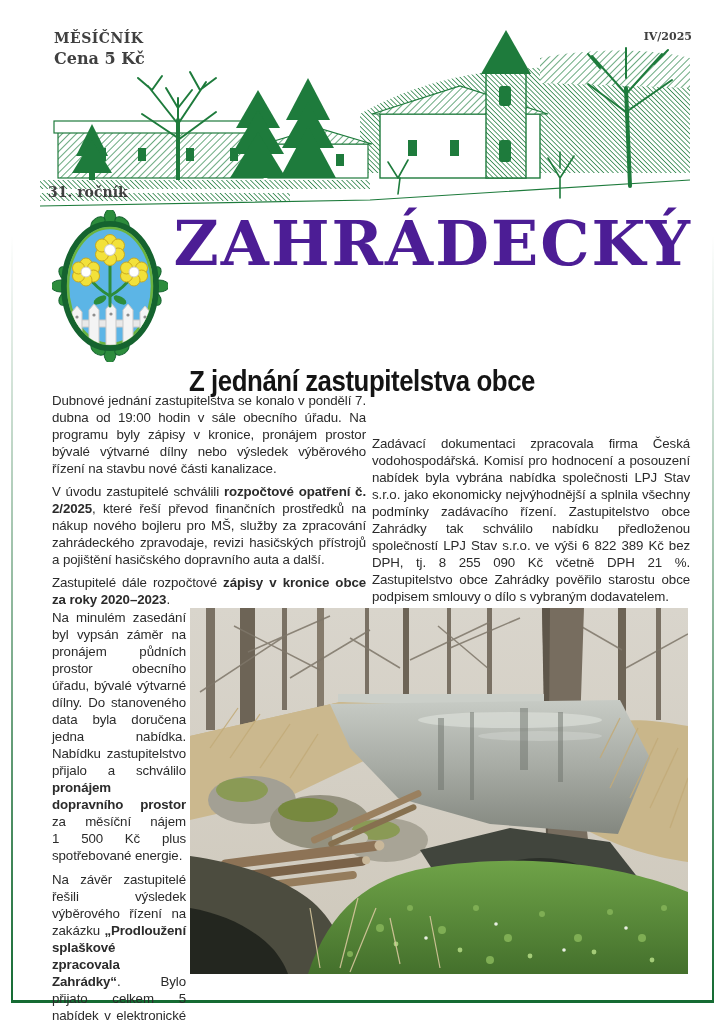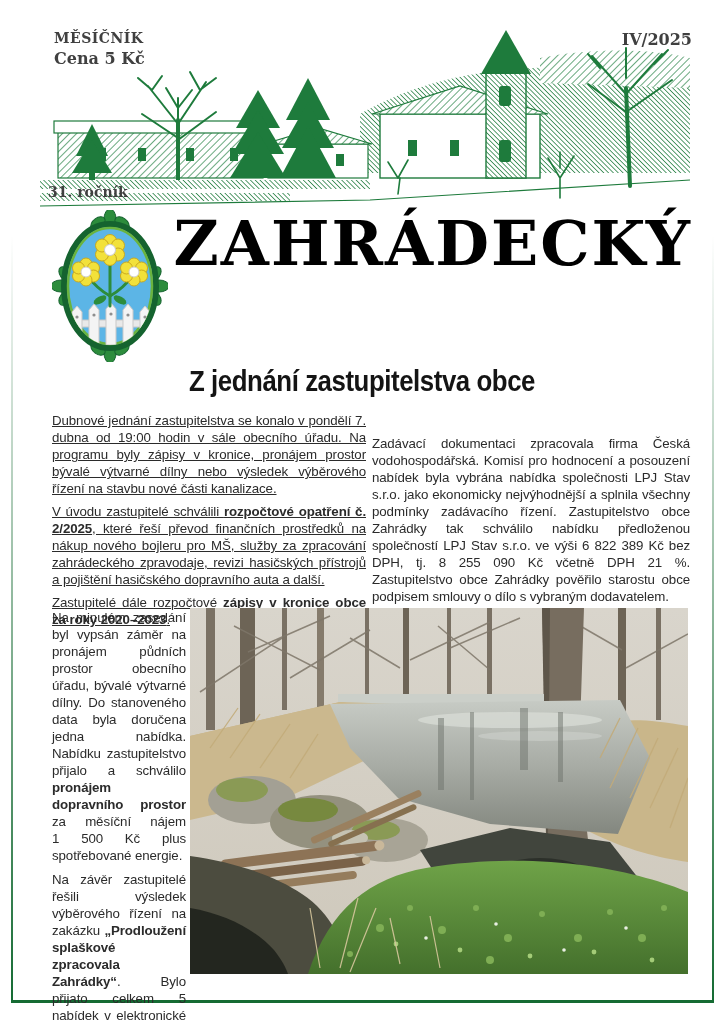--- a/index.html
+++ b/index.html
@@ -15,41 +15,41 @@
   .frame-left  { left:11px;  top:235px; height:767px; width:2px;
     background:linear-gradient(to bottom, rgba(22,107,51,0) 0%, rgba(22,107,51,.45) 45%, #156b33 100%); }
   .frame-right { right:10px; top:235px; height:767px; width:2px;
     background:linear-gradient(to bottom, rgba(22,107,51,0) 0%, rgba(22,107,51,.45) 45%, #156b33 100%); }
   .frame-bottom{ left:11px; right:10px; top:1000px; height:3px; background:#156b33; }
 
   
   .green-label { position:absolute; color:#404040; font-family:"DejaVu Serif","Liberation Serif",serif; font-weight:bold; }
   .kicker { left:54px; top:30px;  font-size:14px; letter-spacing:.5px; }
   .price  { left:54px; top:49px;  font-size:16px; }
-  .issue  { right:32px; top:30px; font-size:16px;margin-left:28px; }
+  .issue  { right:32px; top:30px; font-size:11px;margin-left:28px; }
   .volume { left:48px; top:184px; font-size:14px; }
 
   .village { position:absolute; left:40px; top:28px; width:650px; height:185px; }
 
   .emblem  { position:absolute; left:52px; top:210px; width:116px; height:152px; }
 
   .masthead { position:absolute; left:170px; right:32px; top:213px; text-align:right;
-    color:#000000; font-family:"DejaVu Serif","Liberation Serif",serif; font-weight:bold; line-height:1; }
+    color:#4c1d95; font-family:"DejaVu Serif","Liberation Serif",serif; font-weight:bold; line-height:1; }
   .masthead .t1 { font-size:62px; letter-spacing:2px; }
   .masthead .t2 { font-size:58px; letter-spacing:2px; margin-top:4px; }
 
   .headline { position:absolute; left:42px; width:640px; top:364px; margin:0;
     text-align:center; font-size:30px; font-weight:bold; color:#141414;
     transform:scaleX(.86); transform-origin:50% 50%; letter-spacing:-.5px; }
 
   
   .col  { position:absolute; font-size:13.3px; line-height:17px; text-align:justify; letter-spacing:-.1px; }
   .col p { margin:0 0 6px 0; }
   .col .b { font-weight:bold; }
-  .colL { left:52px;  top:412px; width:314px;text-decoration:underline; }
+  .colL { left:52px;  top:392px; width:314px; }
   .colR { left:372px; top:412px; width:318px;margin-top:23px; }
   .colN { left:52px;  top:609px; width:134px; }
   .colN p { margin-bottom:7px; }
   .author { margin-top:14px; text-align:right; font-size:11px; font-weight:bold; color:#3a3a3a; }
 
   .photo { position:absolute; left:190px; top:608px; width:498px; height:366px; display:block; }
 </style>
 </head>
 <body>
 

